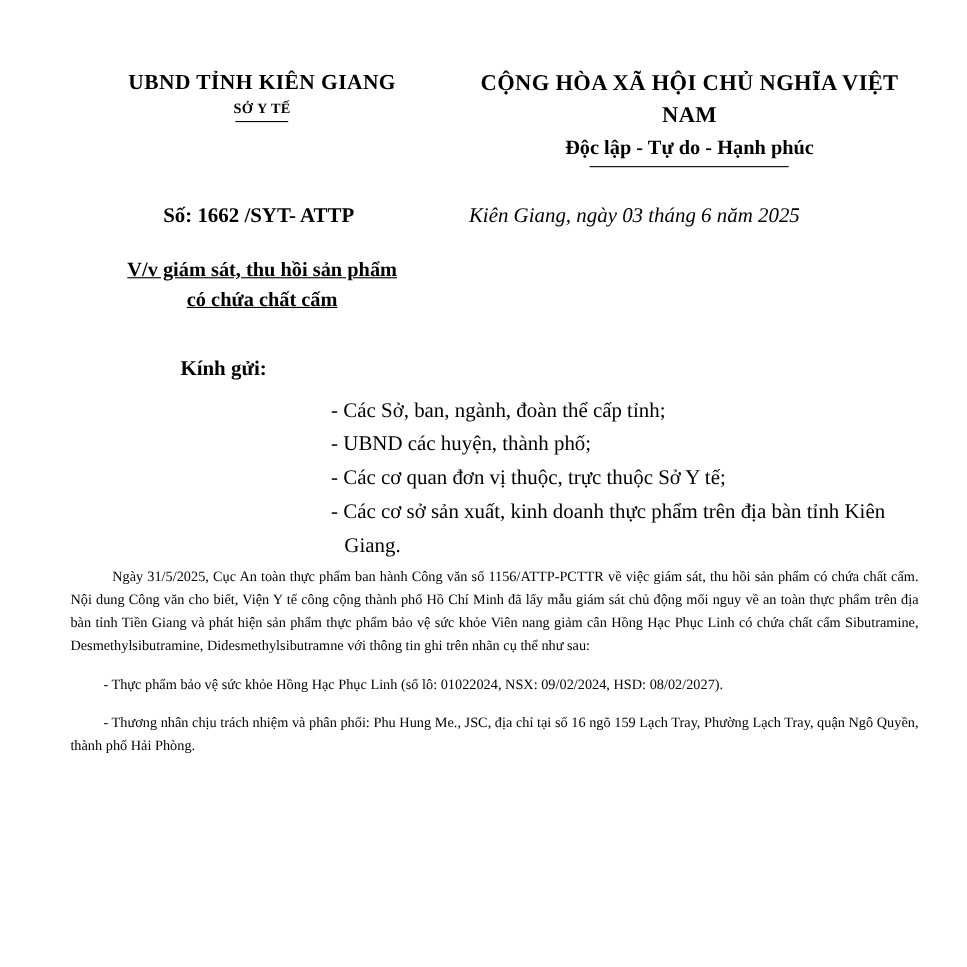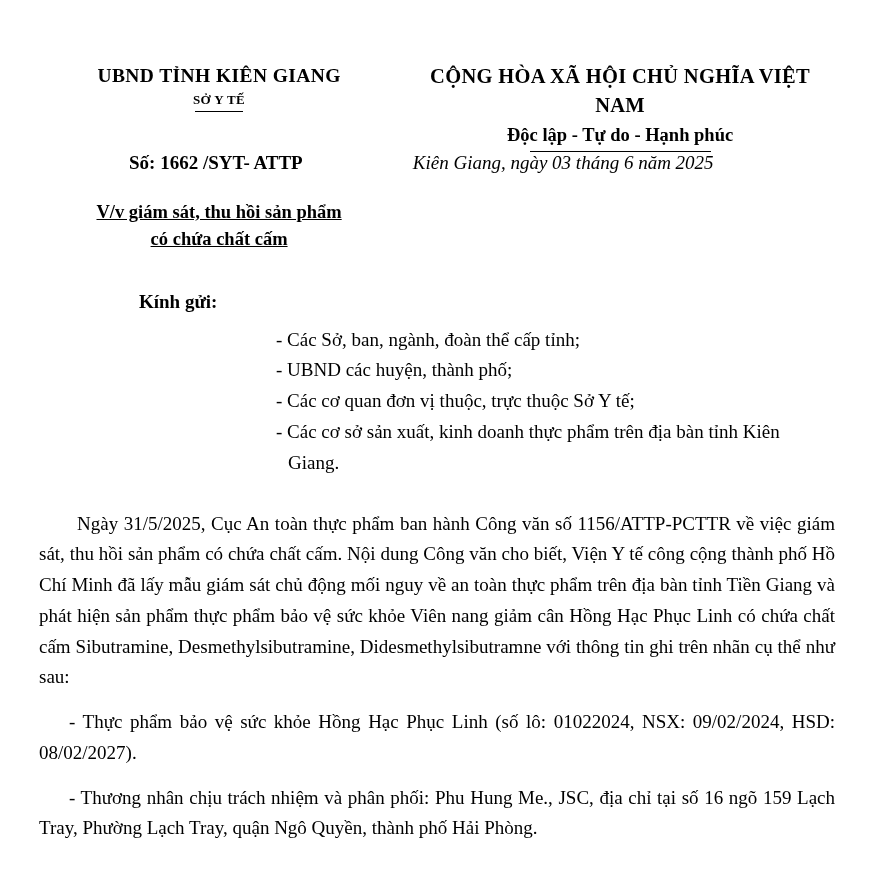--- a/index.html
+++ b/index.html
@@ -12,21 +12,21 @@
     width: 879px;
     height: 879px;
     overflow: hidden;
     font-family: "Liberation Serif", "DejaVu Serif", serif;
     color: #000000;
   }
   .page {
     position: relative;
     width: 879px;
     height: 879px;
-    padding: 52px 44px 0 39px;
+    padding: 52px 44px 0 64px;
   }
 
   
   .header {
     display: flex;
     flex-direction: row;
     align-items: flex-start;
     margin-top: 10px;
   }
   .header-left {
@@ -83,20 +83,21 @@
     bottom: -2px;
     height: 1.6px;
     background: #000;
   }
 
   
   .ref-row {
     display: flex;
     flex-direction: row;
     align-items: flex-start;
+    margin-top: 34px;
     gap: 14px;
   }
   .ref-left {
     width: 46%;
     text-align: center;
     padding-right: 6px;
   }
   .ref-right {
     width: 54%;
   }
@@ -140,22 +141,21 @@
     font-size: 19px;
     line-height: 1.62;
   }
   .recipients-list .item {
     text-indent: -12px;
     padding-left: 12px;
   }
 
   
   .body-text {
-    margin-top: 30px;
-    font-size: 19px;
+    font-size: 13px;
     line-height: 1.62;
     text-align: justify;
   }
   .body-text p {
     margin: 0 0 14px 0;
     text-indent: 38px;
   }
   .body-text p.dash {
     text-indent: 30px;
   }

